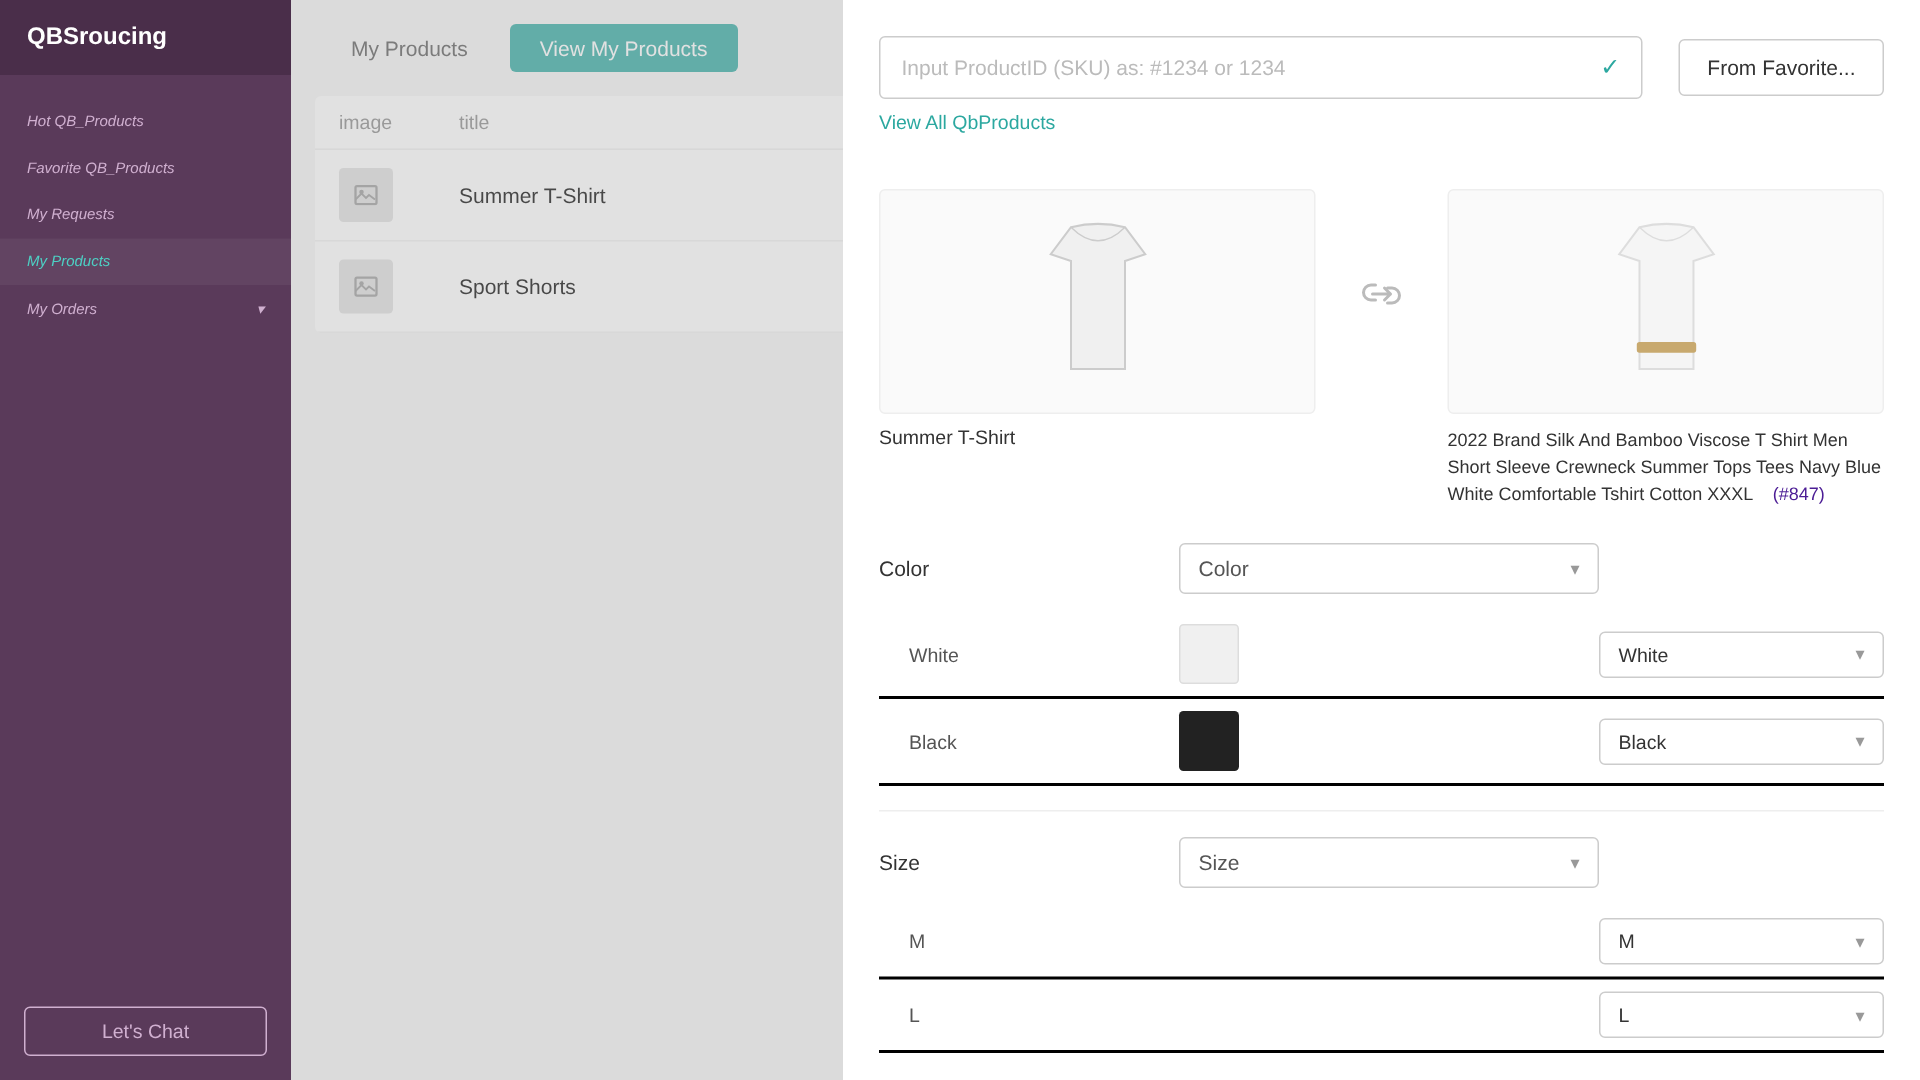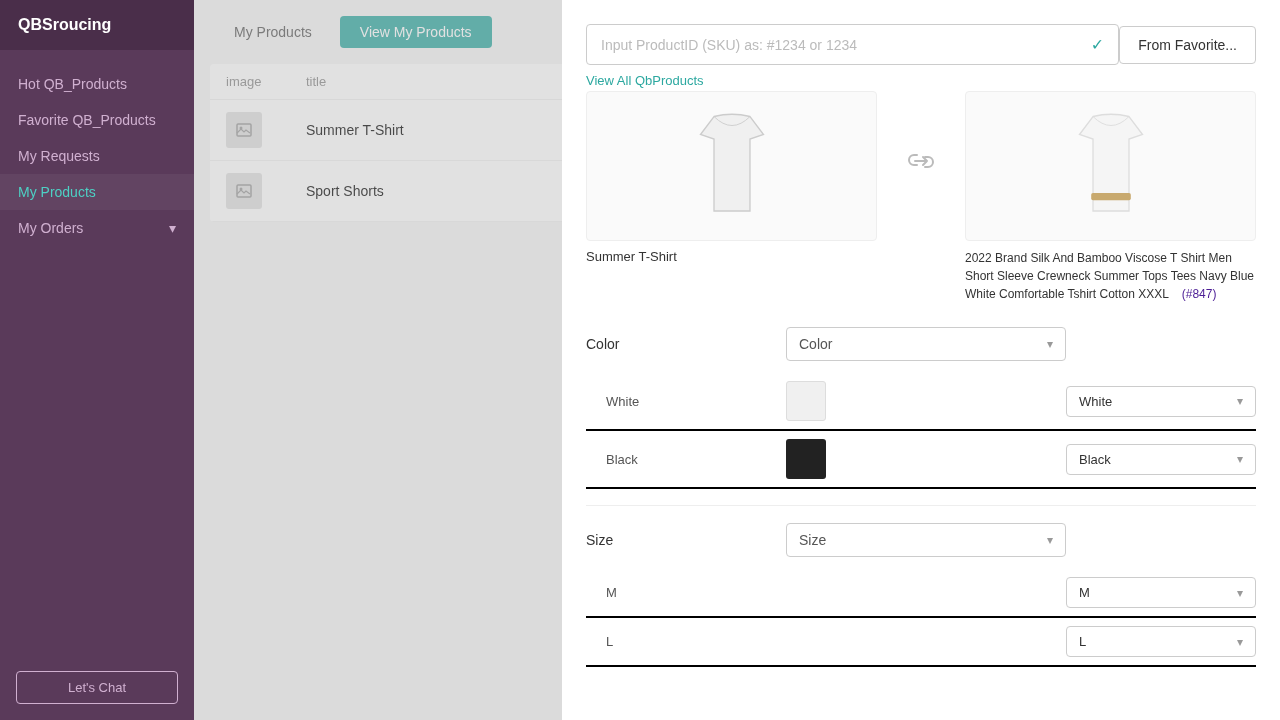--- a/index.html
+++ b/index.html
@@ -2,21 +2,21 @@
 <html><head>
   <meta charset="utf-8">
   <style>
     * { box-sizing: border-box; margin: 0; padding: 0; }
     body { font-family: -apple-system, BlinkMacSystemFont, 'Segoe UI', sans-serif; font-size: 14px; background: #e0e0e0; display: flex; height: 720px; width: 1280px; overflow: hidden; }
 
     
     .sidebar { width: 194px; background: #5a3a5a; display: flex; flex-direction: column; flex-shrink: 0; }
     .sidebar-logo { padding: 16px 18px; color: #fff; font-size: 16px; font-weight: 600; background: #4a2e4a; }
     .sidebar-nav { flex: 1; padding: 16px 0; }
-    .sidebar-item { padding: 10px 18px; color: #d0b0d0; cursor: pointer; font-size: 14px; }
+    .sidebar-item { padding: 10px 18px; color: #d0b0d0; cursor: pointer; font-size: 10px; font-style: italic; }
     .sidebar-item.active { color: #4dd0c4; background: rgba(255,255,255,0.05); }
     .sidebar-item.has-arrow { display: flex; justify-content: space-between; align-items: center; }
     .sidebar-chat { padding: 16px; }
     .chat-btn { width: 100%; padding: 8px; border: 1px solid #d0b0d0; background: transparent; color: #d0b0d0; border-radius: 4px; cursor: pointer; font-size: 13px; }
 
     
     .main { flex: 1; background: #f5f5f5; position: relative; overflow: hidden; }
     .main-header { padding: 16px 24px; display: flex; align-items: center; gap: 12px; }
     .tab-inactive { padding: 8px 16px; background: transparent; border: none; color: #555; font-size: 14px; cursor: pointer; }
     .tab-active { padding: 8px 20px; background: #2ca8a0; border: none; color: #fff; font-size: 14px; cursor: pointer; border-radius: 4px; }
@@ -27,27 +27,27 @@
     .img-placeholder { width: 36px; height: 36px; background: #e0e0e0; border-radius: 3px; display: flex; align-items: center; justify-content: center; color: #999; }
     .badge-all { background: #4dd0c4; color: #fff; padding: 2px 8px; border-radius: 3px; font-size: 12px; }
     .dash-line { color: #ccc; }
 
     
     .overlay-bg { position: absolute; top: 0; left: 0; width: 100%; height: 100%; background: rgba(180,180,180,0.4); z-index: 10; }
 
     
     .panel { position: absolute; top: 0; right: 0; width: 718px; height: 100%; background: #fff; z-index: 20; overflow-y: auto; padding: 24px; }
 
-    .panel-top { display: flex; gap: 0; align-items: center; margin-bottom: 8px; }
+    .panel-top { display: flex; gap: 24px; align-items: center; margin-bottom: 8px; }
     .sku-input { flex: 1; border: 1px solid #ccc; border-radius: 4px; padding: 10px 14px; font-size: 14px; color: #999; display: flex; align-items: center; justify-content: space-between; }
     .sku-input-text { color: #bbb; }
     .check-icon { color: #2ca8a0; font-size: 16px; }
     .from-fav-btn { padding: 10px 18px; border: 1px solid #ccc; background: #fff; border-radius: 4px; cursor: pointer; font-size: 14px; color: #333; white-space: nowrap; }
 
-    .view-all-link { color: #2ca8a0; font-size: 13px; cursor: pointer; margin-bottom: 3px; display: block; }
+    .view-all-link { color: #2ca8a0; font-size: 13px; cursor: pointer; margin-bottom: 37px; display: block; }
 
     .product-compare { display: flex; gap: 20px; align-items: flex-start; margin-bottom: 24px; }
     .product-card { flex: 1; }
     .product-img-box { width: 100%; height: 150px; border: 1px solid #eee; border-radius: 4px; display: flex; align-items: center; justify-content: center; background: #fafafa; overflow: hidden; margin-bottom: 8px; }
     .product-img-box svg { width: 80px; height: 120px; }
     .product-title { font-size: 13px; color: #333; }
     .product-title-right { font-size: 12px; color: #333; line-height: 1.5; }
     .product-id { color: #4c1d95; font-size: 12px; }
     .link-icon { display: flex; align-items: center; justify-content: center; padding: 0 10px; margin-top: 60px; color: #bbb; font-size: 20px; }
 

